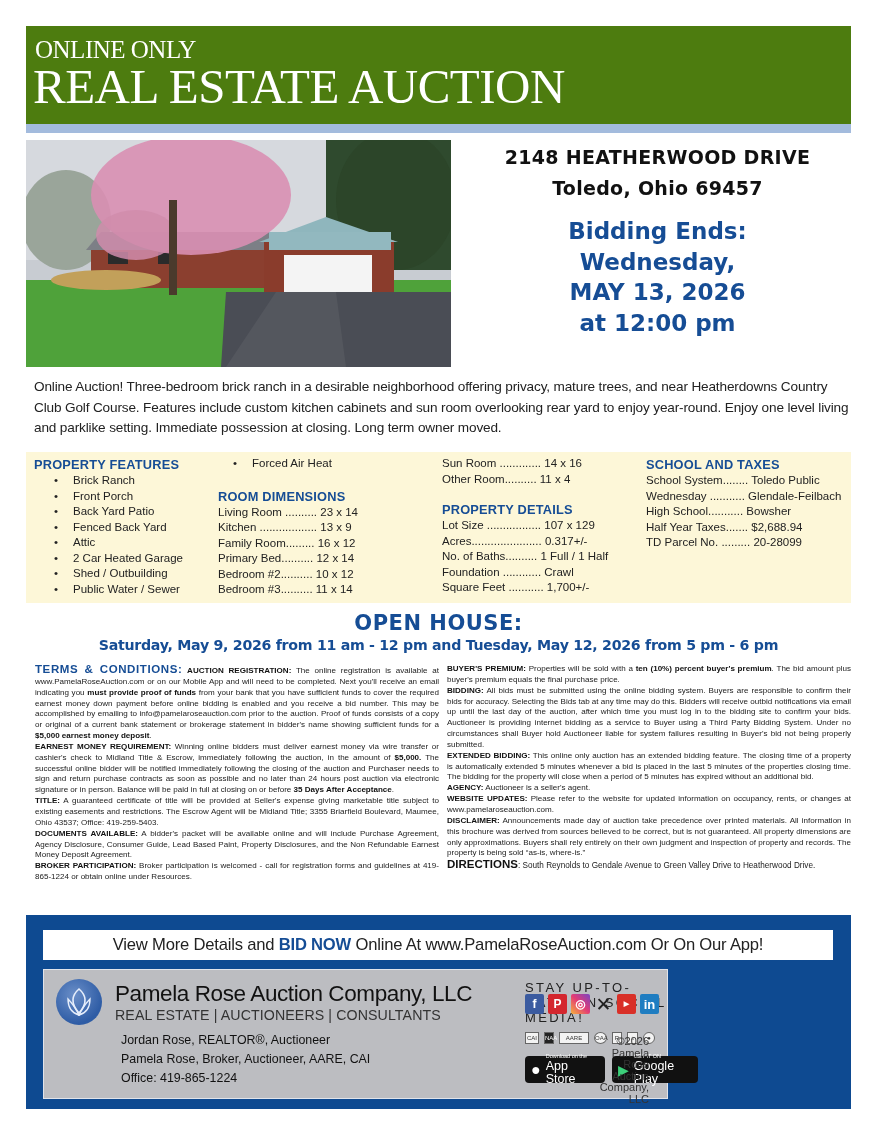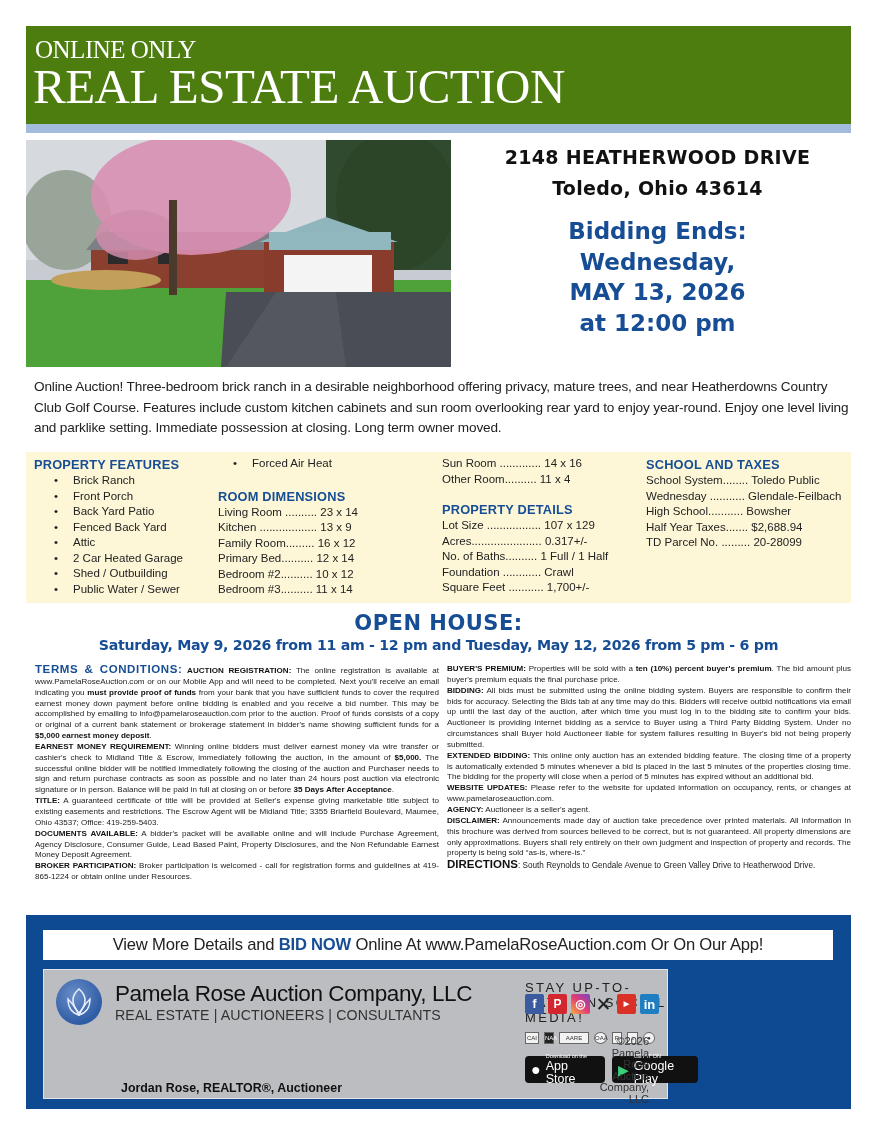--- a/index.html
+++ b/index.html
@@ -49,21 +49,21 @@
 
   
   .footer { position: absolute; left: 26px; top: 915px; width: 825px; height: 194px; background: #0e4a91; }
   .cta { position: absolute; left: 17px; top: 15px; width: 790px; height: 30px; background: #fff; text-align: center; font-size: 16.6px; line-height: 30px; color: #222; letter-spacing: -0.2px; }
   .cta .cta-bold { color: #164d95; font-weight: bold; }
   .company { position: absolute; left: 17px; top: 54px; width: 625px; height: 130px; background: #bcbdc1; border: 1px solid #e0e3ea; }
   .logo-circle { position: absolute; left: 12px; top: 9px; width: 46px; height: 46px; border-radius: 50%; background: radial-gradient(circle at 40% 35%, #6b8fc8, #2e5ca5 70%); }
   .co-name { position: absolute; left: 71px; top: 11px; font-size: 22.5px; color: #111; letter-spacing: -0.4px; }
   .co-sub { position: absolute; left: 71px; top: 37px; font-size: 14.2px; color: #333; letter-spacing: 0.1px; }
   .staff { position: absolute; left: 77px; top: 61px; font-size: 12.4px; line-height: 19px; color: #111; }
-  .staff .bold { font-weight: bold; margin-top: 48px; }
+  .staff .bold { font-weight: normal; }
   .social-label { position: absolute; left: 481px; top: 10px; font-size: 13px; letter-spacing: 2.4px; color: #222; }
   .social { position: absolute; left: 481px; top: 24px; display: flex; gap: 4px; }
   .soc { width: 19px; height: 20px; display: flex; align-items: center; justify-content: center; color: #fff; font-weight: bold; font-size: 12px; border-radius: 2px; }
   .soc.fb { background: #3b5ba0; }
   .soc.pin { background: #d4262e; }
   .soc.ig { background: linear-gradient(45deg, #f7b23b, #e33c74 50%, #7a45c2); }
   .soc.x { background: transparent; color: #222; font-size: 19px; font-weight: normal; }
   .soc.yt { background: #d93028; font-size: 7px; }
   .soc.li { background: #1f7dc1; font-size: 13px; }
   .assoc { position: absolute; left: 481px; top: 62px; display: flex; gap: 5px; align-items: center; }
@@ -104,21 +104,21 @@
     <rect x="132" y="112" width="16" height="12" fill="#2b2b2b"></rect>
     <ellipse cx="80" cy="140" rx="55" ry="10" fill="#c2a05a"></ellipse>
     <ellipse cx="165" cy="55" rx="100" ry="60" fill="#d98fb3" opacity="0.9"></ellipse>
     <ellipse cx="110" cy="95" rx="40" ry="25" fill="#d08cab" opacity="0.85"></ellipse>
     <rect x="143" y="60" width="8" height="95" fill="#4a3a2c"></rect>
   </svg>
 </div>
 
 <div class="address">
   <div class="addr1">2148 HEATHERWOOD DRIVE</div>
-  <div class="addr2">Toledo, Ohio 43614</div>
+  <div class="addr2">Toledo, Ohio 69457</div>
   <div class="bid">
     <div>Bidding Ends:</div>
     <div>Wednesday,</div>
     <div>MAY 13, 2026</div>
     <div>at 12:00 pm</div>
   </div>
 </div>
 
 <div class="desc">Online Auction! Three-bedroom brick ranch in a desirable neighborhood offering privacy, mature trees, and near Heatherdowns Country Club Golf Course. Features include custom kitchen cabinets and sun room overlooking rear yard to enjoy year-round. Enjoy one level living and parklike setting. Immediate possession at closing. Long term owner moved.</div>
 
@@ -188,22 +188,22 @@
   </p>
   <p><b>TITLE:</b><span> A guaranteed certificate of title will be provided at Seller's expense giving marketable title subject to existing easements and restrictions. The Escrow Agent will be Midland Title; 3355 Briarfield Boulevard, Maumee, Ohio 43537; Office: 419-259-5403.</span></p>
   <p><b>DOCUMENTS AVAILABLE:</b><span> A bidder's packet will be available online and will include Purchase Agreement, Agency Disclosure, Consumer Guide, Lead Based Paint, Property Disclosures, and the Non Refundable Earnest Money Deposit Agreement.</span></p>
   <p><b>BROKER PARTICIPATION:</b><span> Broker participation is welcomed - call for registration forms and guidelines at 419-865-1224 or obtain online under Resources.</span></p>
 </div>
 
 <div class="terms right">
   <p><b>BUYER'S PREMIUM:</b><span> Properties will be sold with a </span><b>ten (10%) percent buyer's premium</b><span>. The bid amount plus buyer's premium equals the final purchase price.</span></p>
   <p><b>BIDDING:</b><span> All bids must be submitted using the online bidding system. Buyers are responsible to confirm their bids for accuracy. Selecting the Bids tab at any time may do this. Bidders will receive outbid notifications via email up until the last day of the auction, after which time you must log in to the bidding site to confirm your bids. Auctioneer is providing internet bidding as a service to Buyer using a Third Party Bidding System. Under no circumstances shall Buyer hold Auctioneer liable for system failures resulting in Buyer's bid not being properly submitted.</span></p>
   <p><b>EXTENDED BIDDING:</b><span> This online only auction has an extended bidding feature. The closing time of a property is automatically extended 5 minutes whenever a bid is placed in the last 5 minutes of the properties closing time. The bidding for the property will close when a period of 5 minutes has expired without an additional bid.</span></p>
+  <p><b>AGENCY:</b><span> Auctioneer is a seller's agent.</span></p>
   <p><b>WEBSITE UPDATES:</b><span> Please refer to the website for updated information on occupancy, rents, or changes at www.pamelaroseauction.com.</span></p>
-  <p><b>AGENCY:</b><span> Auctioneer is a seller's agent.</span></p>
   <p><b>DISCLAIMER:</b><span> Announcements made day of auction take precedence over printed materials. All information in this brochure was derived from sources believed to be correct, but is not guaranteed. All property dimensions are only approximations. Buyers shall rely entirely on their own judgment and inspection of property and records. The property is being sold “as-is, where-is.”</span></p>
   <p class="directions"><span class="dir-label">DIRECTIONS</span><span>: South Reynolds to Gendale Avenue to Green Valley Drive to Heatherwood Drive.</span></p>
 </div>
 
 <div class="footer">
   <div class="cta">
     <span>View More Details and </span><span class="cta-bold">BID NOW</span><span> Online At www.PamelaRoseAuction.com Or On Our App!</span>
   </div>
 
   <div class="company">

